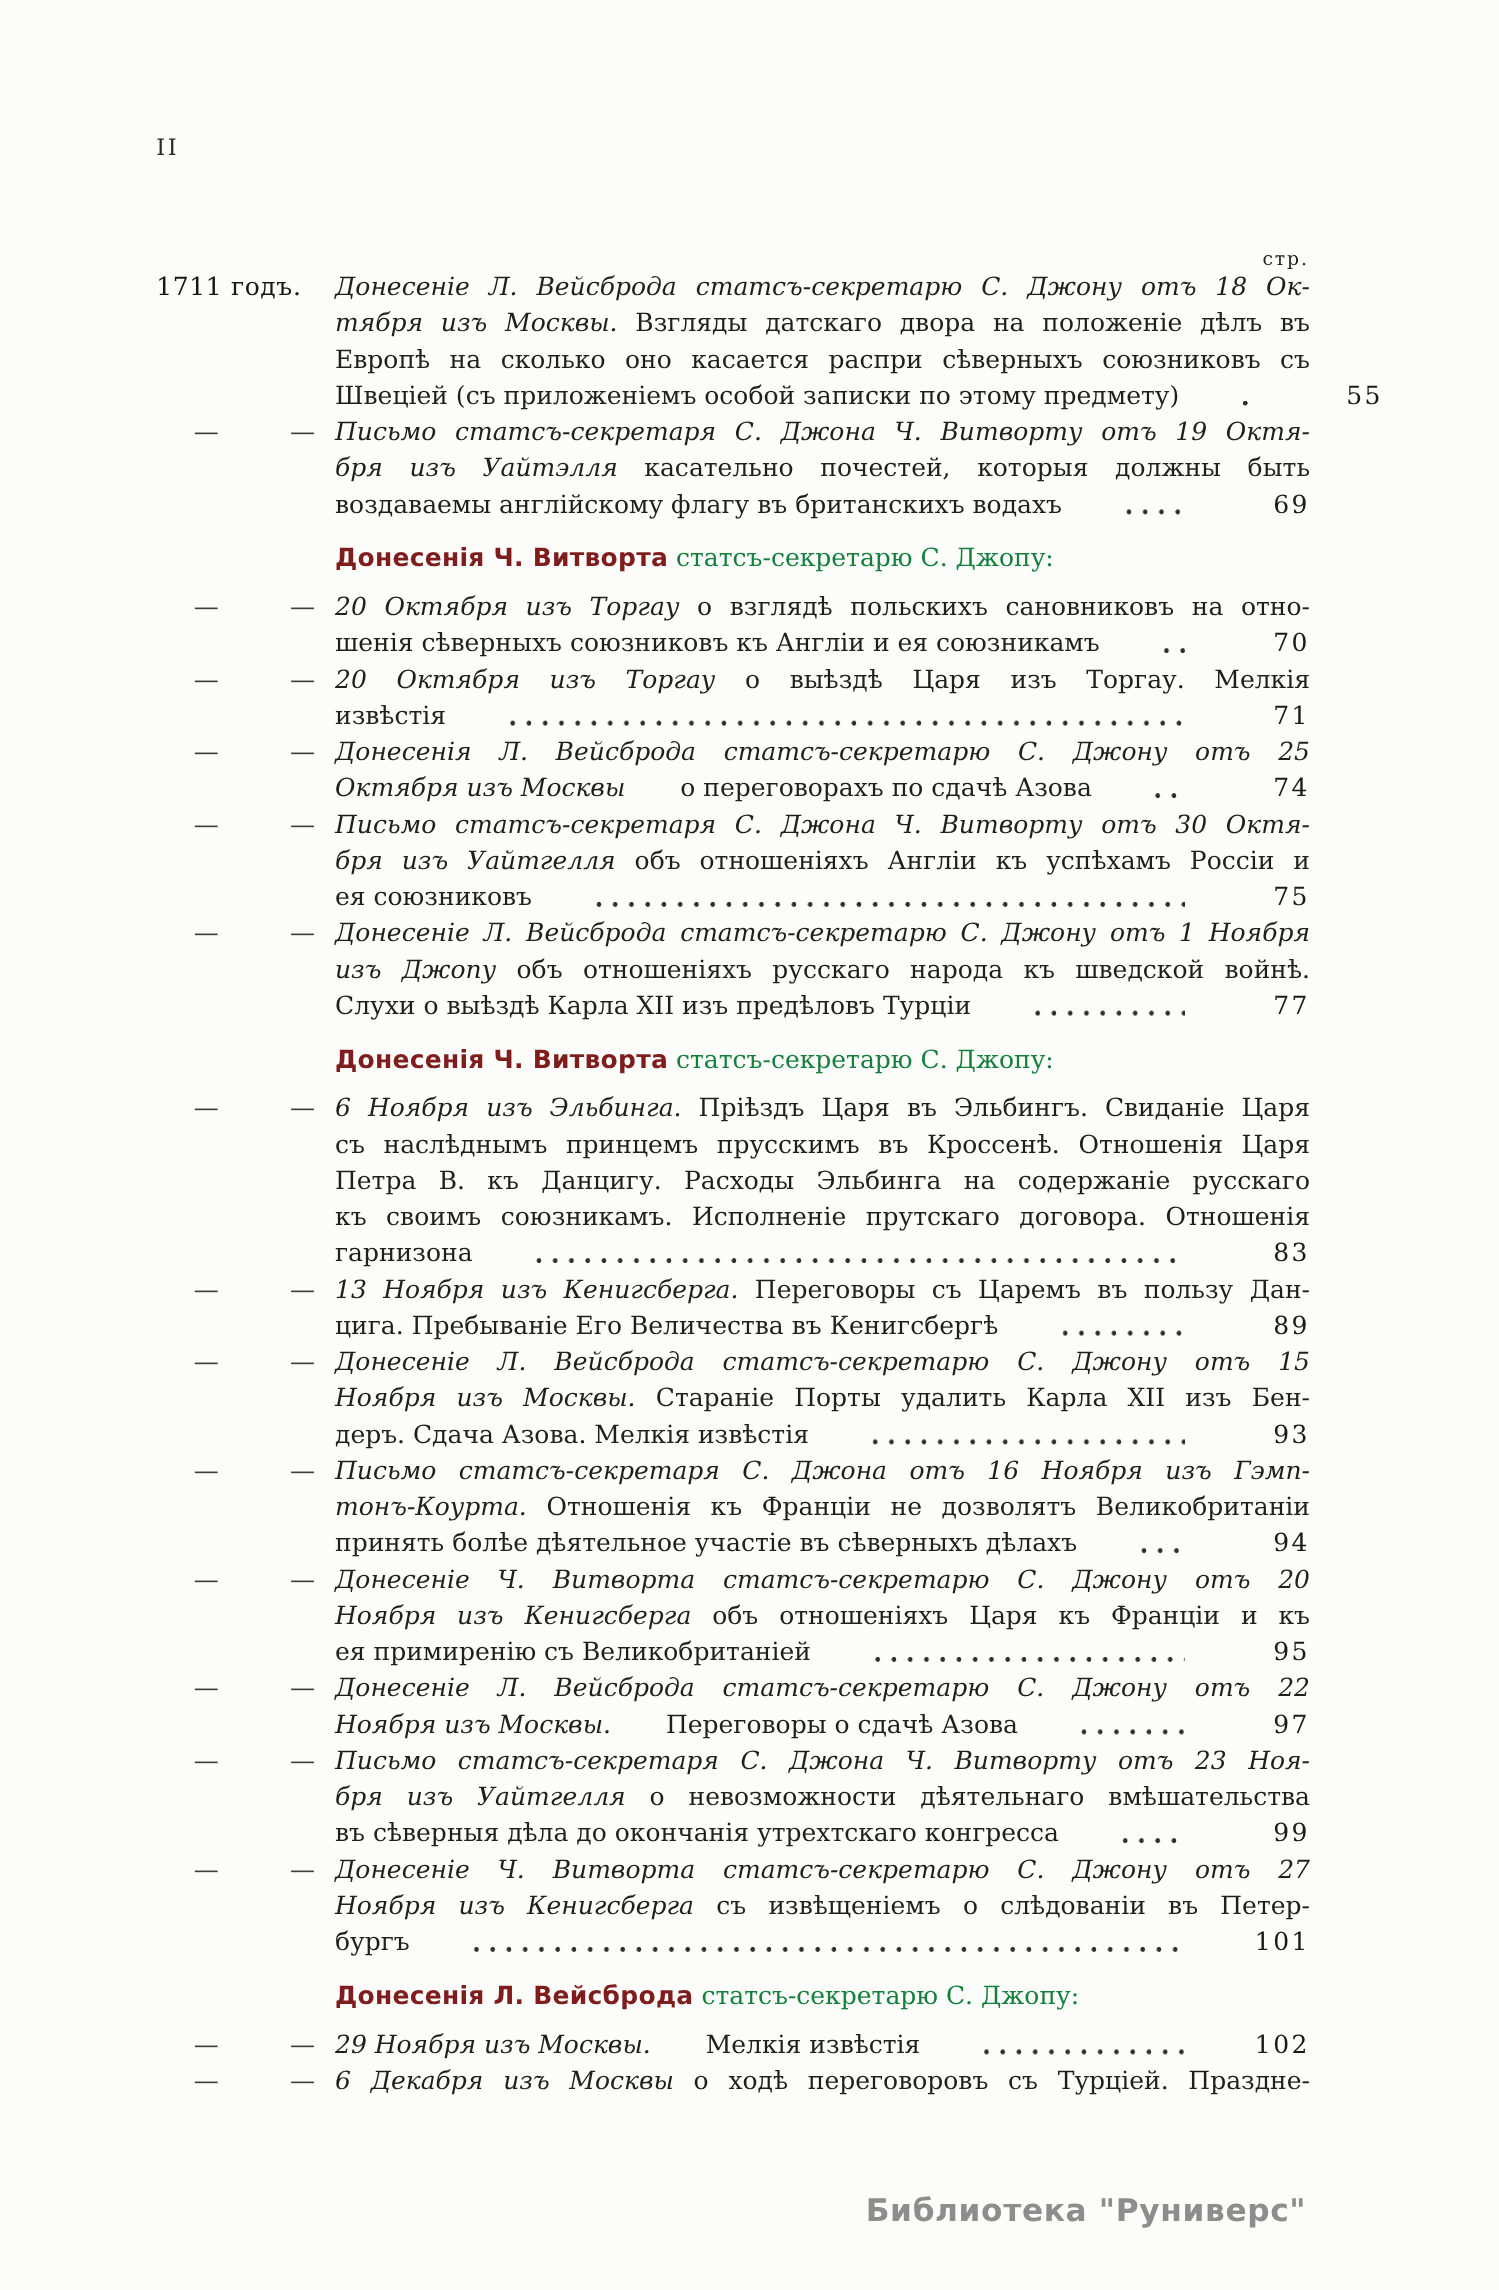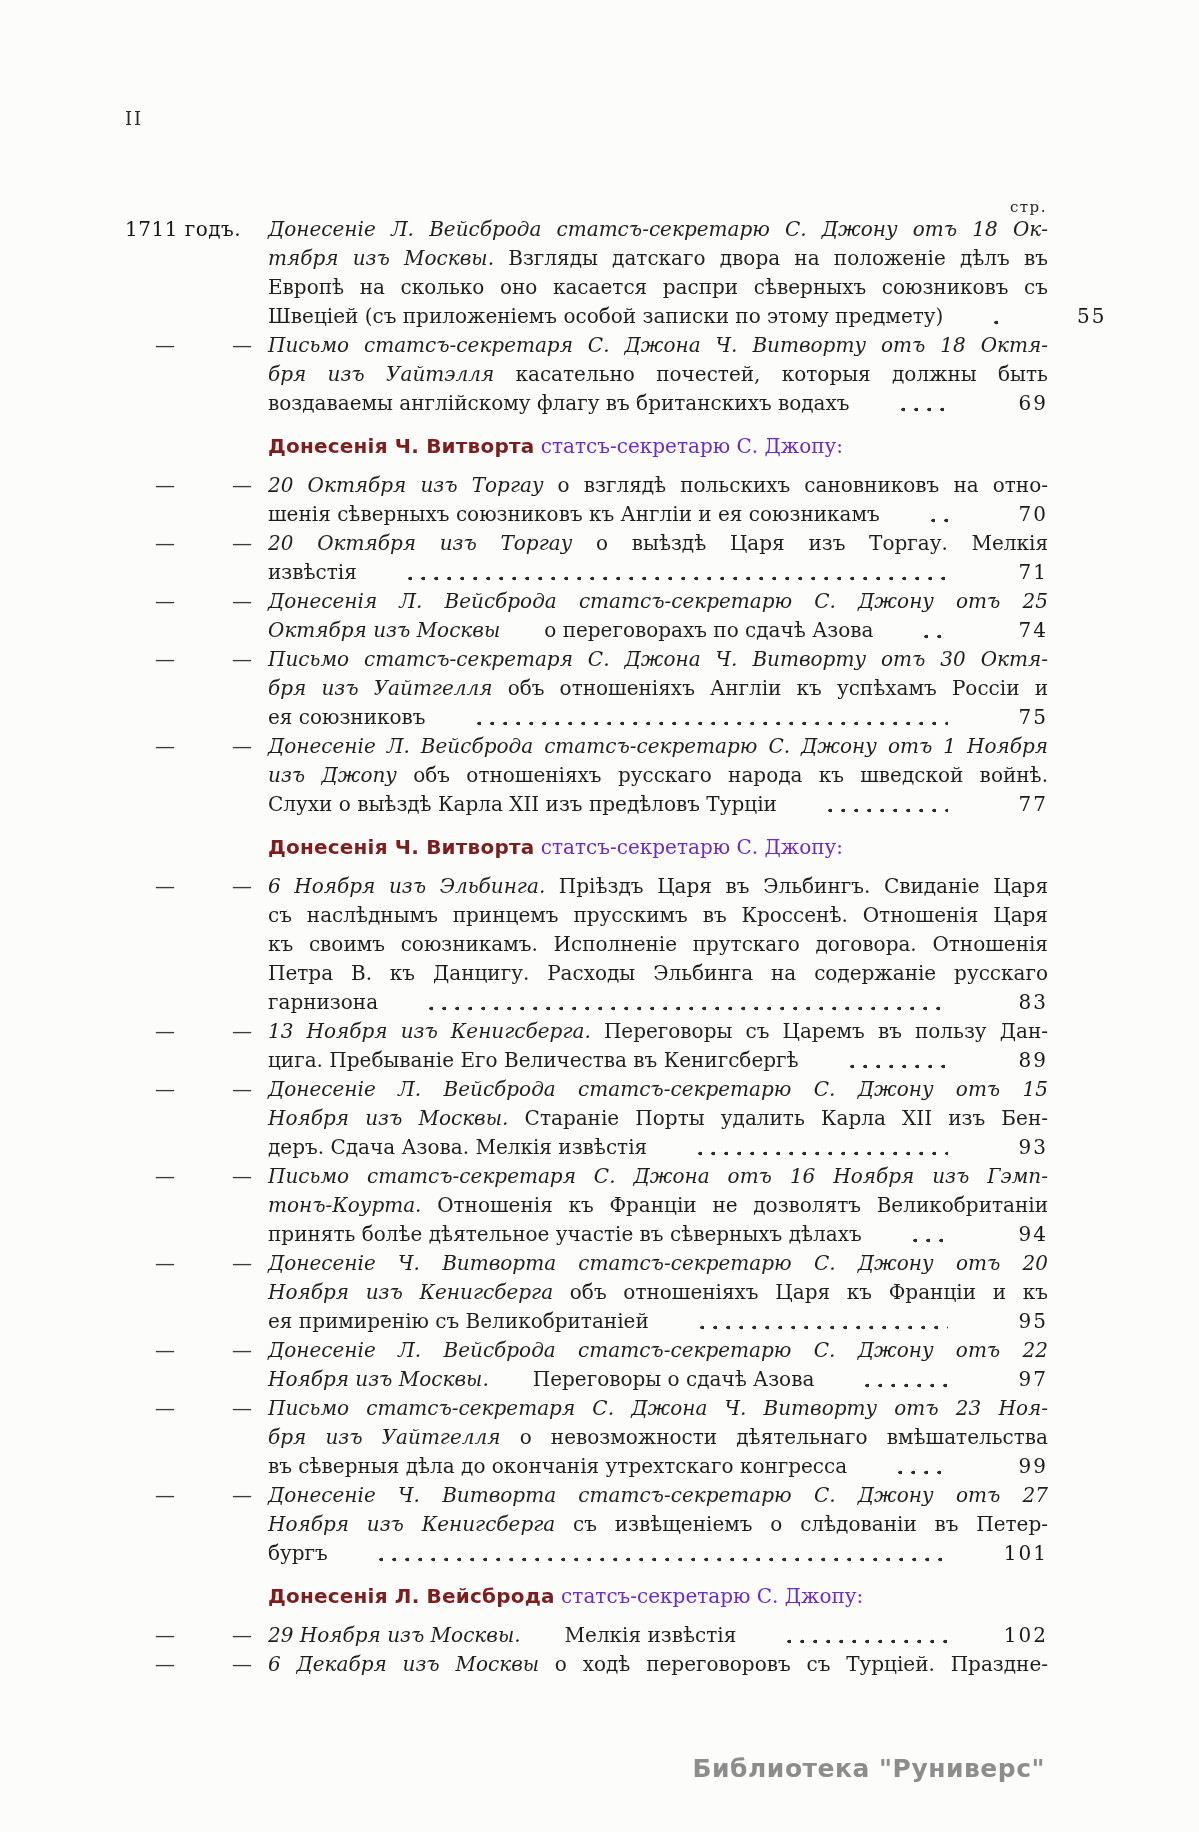--- a/index.html
+++ b/index.html
@@ -51,21 +51,21 @@
     font-size:20px; letter-spacing:2px; color:#1a1a1a;
   }
   .heading {
     margin:14px 0 10px 0; padding-left:143px;
     font-size:20px;
   }
   .heading .hb {
     font-family:"DejaVu Sans", sans-serif;
     font-weight:bold; font-size:20px; letter-spacing:0.2px; color:#7f1d1d;
   }
-  .heading .hr { color:#6d28d9; }
+  .heading .hr { color:#15803d; }
   .watermark {
     position:absolute; right:154px; top:1754px;
     font-family:"DejaVu Sans", sans-serif;
     font-weight:bold; font-size:25px; color:#8d8d8d;
     letter-spacing:0.5px;
   }
 </style>
 </head>
 <body>
 
@@ -85,21 +85,21 @@
             <span class="pg">55</span>
           </div>
         </div>
       </div>
       <div class="entry">
         <div class="gutter">
           <span class="dash">—</span>
           <span class="dash">—</span>
         </div>
         <div class="ebody">
-          <div class="tline"><span class="seg it">Письмо статсъ-секретаря С. Джона Ч. Витворту отъ 18 Октя-</span></div>
+          <div class="tline"><span class="seg it">Письмо статсъ-секретаря С. Джона Ч. Витворту отъ 19 Октя-</span></div>
           <div class="tline"><span class="seg it">бря изъ Уайтэлля</span><span class="seg"> касательно почестей, которыя должны быть</span></div>
           <div class="lline">
             <span class="seg">воздаваемы англійскому флагу въ британскихъ водахъ</span>
             <span class="leader"></span>
             <span class="pg">69</span>
           </div>
         </div>
       </div>
       <div class="heading"><span class="hb">Донесенія Ч. Витворта</span><span class="hr"> статсъ-секретарю С. Джопу:</span></div>
       <div class="entry">
@@ -177,22 +177,22 @@
       </div>
       <div class="heading"><span class="hb">Донесенія Ч. Витворта</span><span class="hr"> статсъ-секретарю С. Джопу:</span></div>
       <div class="entry">
         <div class="gutter">
           <span class="dash">—</span>
           <span class="dash">—</span>
         </div>
         <div class="ebody">
           <div class="tline"><span class="seg it">6 Ноября изъ Эльбинга.</span><span class="seg"> Пріѣздъ Царя въ Эльбингъ. Свиданіе Царя</span></div>
           <div class="tline"><span class="seg">съ наслѣднымъ принцемъ прусскимъ въ Кроссенѣ. Отношенія Царя</span></div>
+          <div class="tline"><span class="seg">Петра В. къ Данцигу. Расходы Эльбинга на содержаніе русскаго</span></div>
           <div class="tline"><span class="seg">къ своимъ союзникамъ. Исполненіе прутскаго договора. Отношенія</span></div>
-          <div class="tline"><span class="seg">Петра В. къ Данцигу. Расходы Эльбинга на содержаніе русскаго</span></div>
           <div class="lline">
             <span class="seg">гарнизона</span>
             <span class="leader"></span>
             <span class="pg">83</span>
           </div>
         </div>
       </div>
       <div class="entry">
         <div class="gutter">
           <span class="dash">—</span>

